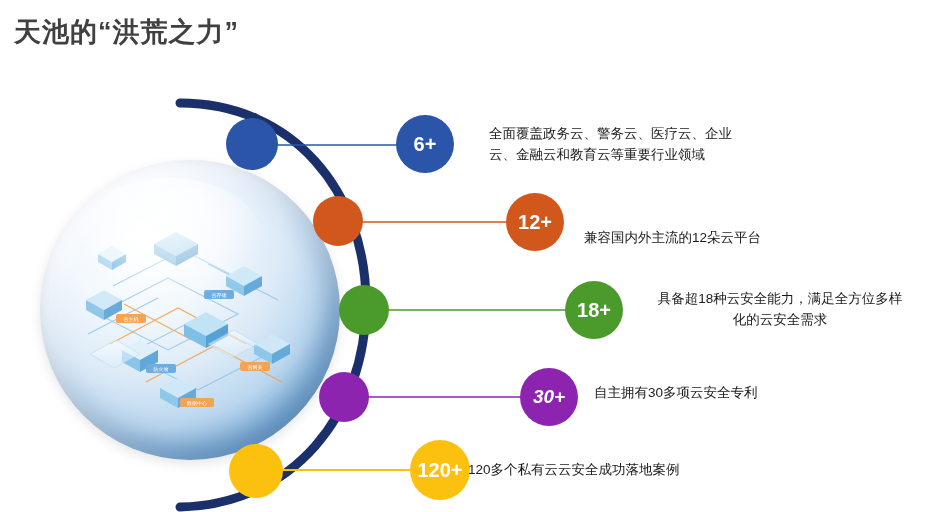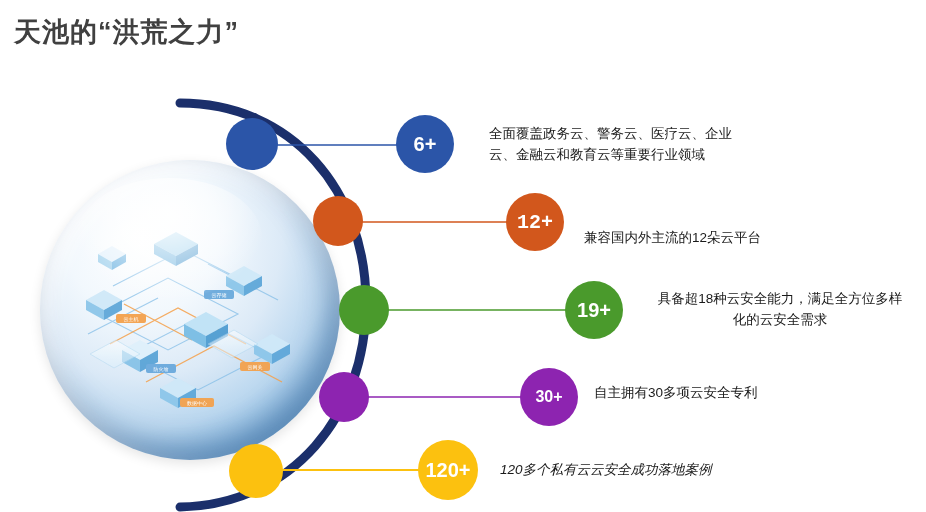--- a/index.html
+++ b/index.html
@@ -237,31 +237,31 @@
 </svg>
 
 <div class="node-dot" style="left:226px; top:118px; width:52px; height:52px; background:#2b55a8;"></div>
 <div class="node-dot" style="left:313px; top:196px; width:50px; height:50px; background:#d2571c;"></div>
 <div class="node-dot" style="left:339px; top:285px; width:50px; height:50px; background:#4a9a2c;"></div>
 <div class="node-dot" style="left:319px; top:372px; width:50px; height:50px; background:#8d24b0;"></div>
 <div class="node-dot" style="left:229px; top:444px; width:54px; height:54px; background:#fcc10f;"></div>
 
 <div class="bubble" style="left:396px; top:115px; width:58px; height:58px; background:#2b55a8; font-size:20px;">6+</div>
 
-<div class="bubble" style="left:506px; top:193px; width:58px; height:58px; background:#d2571c; font-size:20px;font-family:Liberation Mono, monospace;">12+</div>
-
-<div class="bubble" style="left:565px; top:281px; width:58px; height:58px; background:#4a9a2c; font-size:20px;">19+</div>
-
-<div class="bubble" style="left:520px; top:368px; width:58px; height:58px; background:#8d24b0; font-size:16px;">30+</div>
-
-<div class="bubble" style="left:410px; top:440px; width:60px; height:60px; background:#fcc10f; font-size:20px;margin-left:8px;">120+</div>
+<div class="bubble" style="left:506px; top:193px; width:58px; height:58px; background:#d2571c; font-size:20px;">12+</div>
+
+<div class="bubble" style="left:565px; top:281px; width:58px; height:58px; background:#4a9a2c; font-size:20px;">18+</div>
+
+<div class="bubble" style="left:520px; top:368px; width:58px; height:58px; background:#8d24b0; font-size:19px;font-style:italic;">30+</div>
+
+<div class="bubble" style="left:410px; top:440px; width:60px; height:60px; background:#fcc10f; font-size:20px;">120+</div>
 
 <div class="desc" style="left:466px; top:124px; width:300px;margin-left:23px;">全面覆盖政务云、警务云、医疗云、企业
 云、金融云和教育云等重要行业领域</div>
 
 <div class="desc" style="left:584px; top:228px; width:320px;">兼容国内外主流的12朵云平台</div>
 
 <div class="desc" style="left:640px; top:289px; width:280px;text-align:center;">具备超18种云安全能力，满足全方位多样
 化的云安全需求</div>
 
 <div class="desc" style="left:594px; top:383px; width:320px;">自主拥有30多项云安全专利</div>
 
-<div class="desc" style="left:500px; top:460px; width:340px;font-style:italic;">120多个私有云云安全成功落地案例</div>
+<div class="desc" style="left:468px; top:460px; width:340px;">120多个私有云云安全成功落地案例</div>
 
 </body></html>

